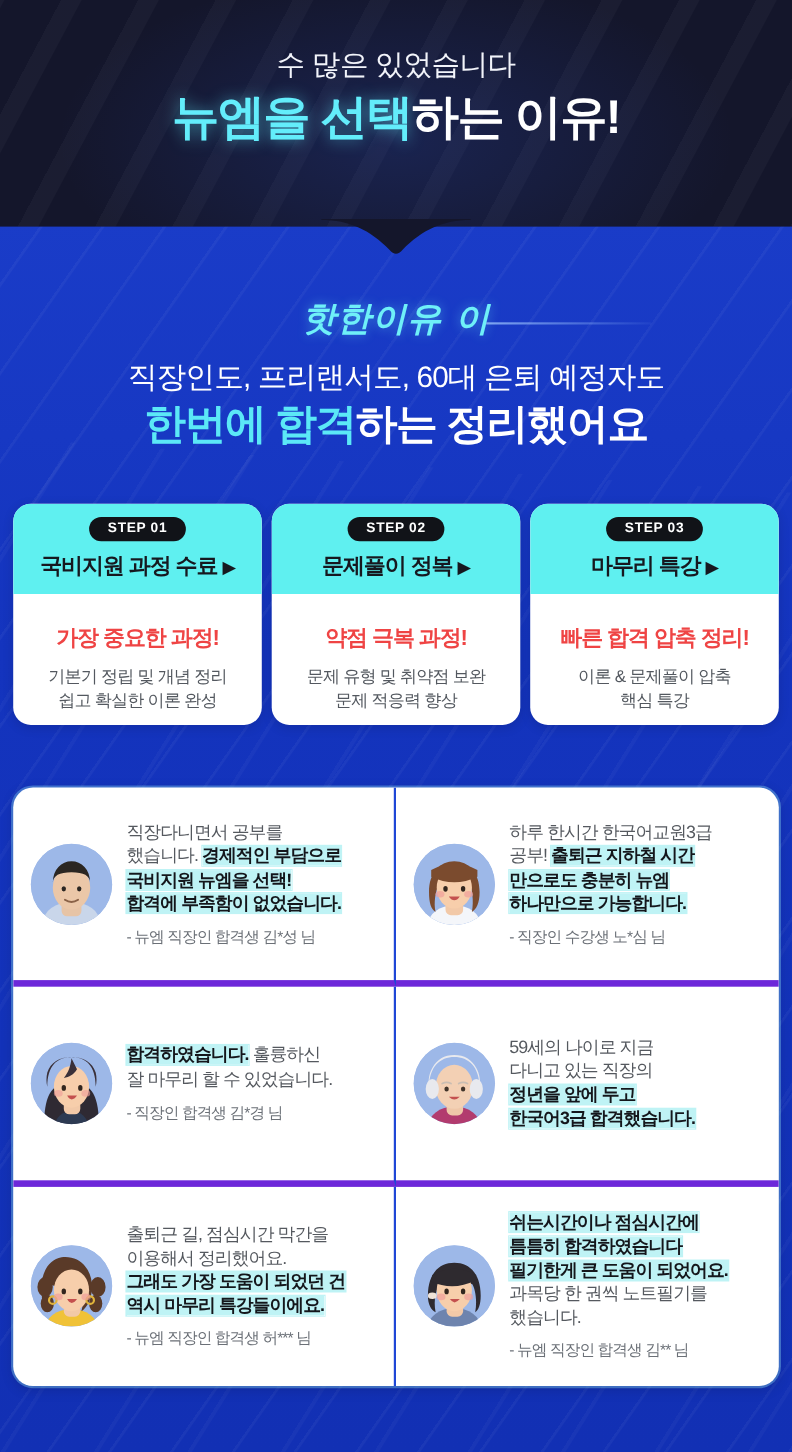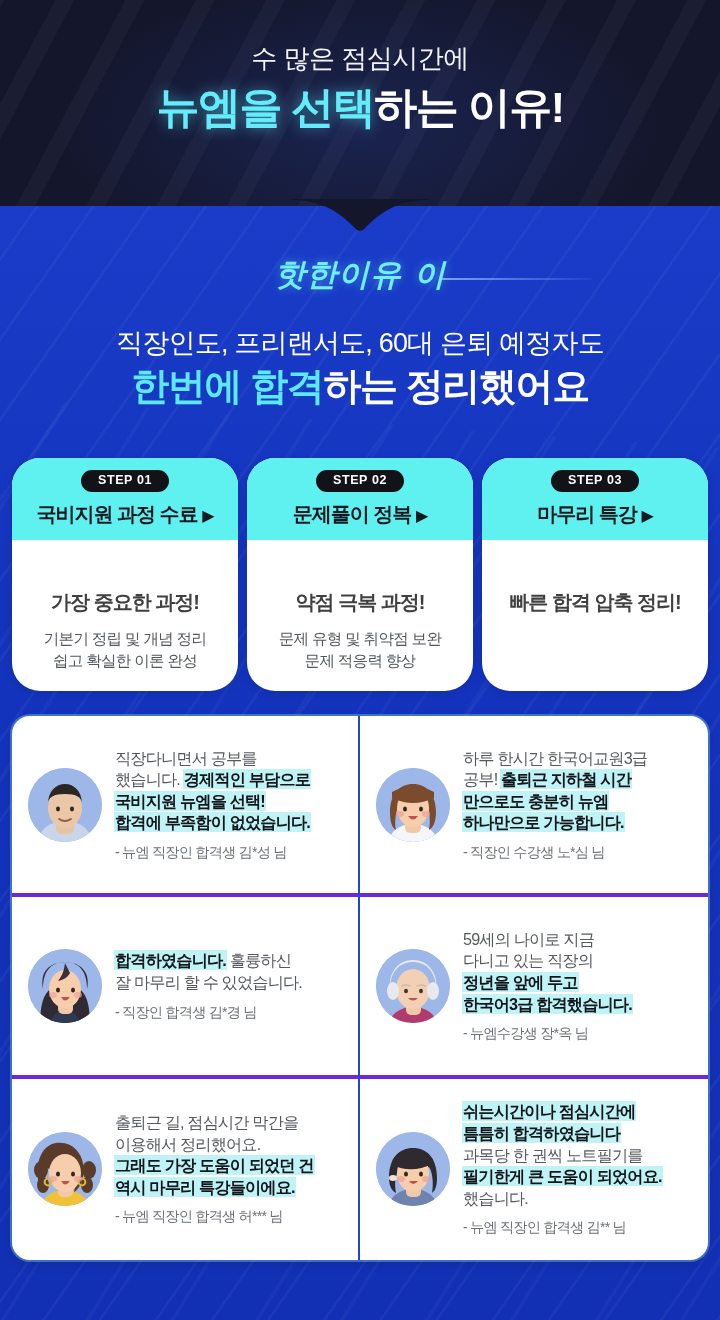--- a/index.html
+++ b/index.html
@@ -114,21 +114,21 @@
     left:50%; top:199px;
     transform:translateX(-50%);
     width:136px; height:34px;
     z-index:4;
     overflow:visible;
   }
 
   
   .script-row {
     position:absolute;
-    left:0; top:252px;
+    left:0; top:267px;
     width:720px;
     height:60px;
     z-index:5;
   }
   .script-word {
     position:absolute;
     left:50%; top:2px;
     transform:translateX(-50%);
     color:#6FF0F8;
     font-family:"DejaVu Serif","Liberation Serif",serif;
@@ -178,24 +178,24 @@
     position:absolute;
     left:12px; top:458px;
     width:696px;
     display:flex;
     gap:9px;
     z-index:5;
   }
   .step-card {
     flex:1;
     background:#FFFFFF;
-    border-radius:28px;
+    border-radius:16px;
     overflow:hidden;
     box-shadow:0 2px 10px rgba(0,0,0,0.12);
-    height:233px;
+    height:201px;
     display:flex;
     flex-direction:column;
   }
   .step-head {
     background:#5FF0F0;
     padding:12px 6px 12px;
     text-align:center;
   }
   .step-badge {
     display:inline-block;
@@ -216,26 +216,25 @@
     letter-spacing:-1px;
     white-space:nowrap;
   }
   .step-title .arrow { font-size:16px; }
   .step-body {
     flex:1;
     padding:26px 8px 10px;
     text-align:center;
   }
   .step-lead {
-    color:#404040;
+    color:#ef4444;
     font-size:20px;
     font-weight:bold;
     letter-spacing:-1px;
     white-space:nowrap;
-    margin-top:23px;
   }
   .step-desc {
     margin-top:12px;
     color:#53585F;
     font-size:15.5px;
     line-height:1.45;
     letter-spacing:-0.7px;
   }
 
   
@@ -252,21 +251,21 @@
     grid-template-columns:1fr 1fr;
     grid-template-rows:1fr 1fr 1fr;
     z-index:5;
   }
   .review {
     display:flex;
     align-items:center;
     gap:13px;
     padding:12px 14px 12px 16px;
     border-right:2px solid #1F47D6;
-    border-bottom:4px solid #6d28d9;
+    border-bottom:6px solid #6d28d9;
   }
   .review:nth-child(2n) { border-right:none; }
   .review:nth-child(5), .review:nth-child(6) { border-bottom:none; }
 
   .avatar {
     flex:0 0 auto;
     width:74px; height:74px;
     border-radius:50%;
     background:#9DB8E8;
     position:relative;
@@ -300,21 +299,21 @@
 <body>
 
 <div class="page">
 
   <div class="blue-texture"></div>
 
   <div class="hero">
     <div class="hero-stripes"></div>
     <div class="hero-glow"></div>
     <div class="hero-inner">
-      <div class="hero-sub">수 많은 점심시간에</div>
+      <div class="hero-sub">수 많은 있었습니다</div>
       <div class="hero-title">
         <span class="cy">뉴엠을 선택</span><span class="wh">하는 이유!</span>
       </div>
     </div>
   </div>
 
   <div class="notch">
     <svg width="136" height="34" viewBox="0 0 136 34" aria-hidden="true">
       <path d="M0,0 L136,0 L136,1 C110,1 92,10 74,28 C70,33 66,33 62,28 C44,10 26,1 0,1 Z" fill="#14162B"></path>
     </svg>
@@ -371,20 +370,24 @@
     <div class="step-card">
       <div class="step-head">
         <span class="step-badge">STEP 03</span>
         <div class="step-title">
           <span>마무리 특강</span>
           <span class="arrow">▶</span>
         </div>
       </div>
       <div class="step-body">
         <div class="step-lead">빠른 합격 압축 정리!</div>
+        <div class="step-desc">
+          <div>이론 &amp; 문제풀이 압축</div>
+          <div>핵심 특강</div>
+        </div>
       </div>
     </div>
 
   </div>
 
   <div class="reviews" id="reviews-root">
       <div class="review">
         <div class="avatar"><svg width="74" height="74" viewBox="0 0 74 74">
             <circle cx="37" cy="37" r="37" fill="#9DB8E8"></circle>
             <ellipse cx="37" cy="72" rx="26" ry="19" fill="#C9D6EA"></ellipse>
@@ -458,21 +461,20 @@
             <ellipse cx="30" cy="42" rx="2" ry="2.3" fill="#41342A"></ellipse>
             <ellipse cx="45" cy="42" rx="2" ry="2.3" fill="#41342A"></ellipse>
             <path d="M26 37q4-2 8 0M41 37q4-2 8 0" stroke="#C9BDB2" stroke-width="1.6" fill="none" stroke-linecap="round"></path>
             <path d="M32 49q5 5 10 0z" fill="#C4504E"></path>
           </svg></div>
         <div class="review-text">
           <div class="r-line"><span>59세의 나이로 지금</span></div>
           <div class="r-line"><span>다니고 있는 직장의</span></div>
           <div class="r-line b"><span class="hl">정년을 앞에 두고</span></div>
           <div class="r-line b"><span class="hl">한국어3급 합격했습니다.</span></div>
-          <div class="r-author">- 뉴엠수강생 장*옥 님</div>
         </div>
       </div>
       <div class="review">
         <div class="avatar"><svg width="74" height="74" viewBox="0 0 74 74">
             <circle cx="37" cy="37" r="37" fill="#9DB8E8"></circle>
             <ellipse cx="37" cy="76" rx="24" ry="18" fill="#F0C237"></ellipse>
             <rect x="30" y="53" width="15" height="12" rx="5" fill="#F2C9A8"></rect>
             <path d="M10 44c-2-16 5-31 18-33 9-1 17 2 22 9 7 9 7 22 3 31-2 5-5 8-7 9 3-11 1-23-2-27-8 5-21 6-28 2-3 5-5 14-3 22-2-2-3-7-3-13z" fill="#5A3A28"></path>
             <ellipse cx="13" cy="38" rx="7" ry="9" fill="#5A3A28"></ellipse>
             <ellipse cx="61" cy="38" rx="7" ry="9" fill="#5A3A28"></ellipse>
@@ -506,21 +508,21 @@
             <ellipse cx="17" cy="46" rx="4" ry="3" fill="#EFE3D8"></ellipse>
             <ellipse cx="30" cy="42" rx="2" ry="2.6" fill="#32261E"></ellipse>
             <ellipse cx="45" cy="42" rx="2" ry="2.6" fill="#32261E"></ellipse>
             <ellipse cx="25" cy="47" rx="4" ry="3" fill="#F0A09A" opacity=".7"></ellipse>
             <ellipse cx="50" cy="47" rx="4" ry="3" fill="#F0A09A" opacity=".7"></ellipse>
             <path d="M33 49q4 6 9 0z" fill="#C4504E"></path>
           </svg></div>
         <div class="review-text">
           <div class="r-line b"><span class="hl">쉬는시간이나 점심시간에</span></div>
           <div class="r-line b"><span class="hl">틈틈히 합격하였습니다</span></div>
+          <div class="r-line b"><span class="hl">필기한게 큰 도움이 되었어요.</span></div>
           <div class="r-line"><span>과목당 한 권씩 노트필기를</span></div>
-          <div class="r-line b"><span class="hl">필기한게 큰 도움이 되었어요.</span></div>
           <div class="r-line"><span>했습니다.</span></div>
           <div class="r-author">- 뉴엠 직장인 합격생 김** 님</div>
         </div>
       </div>
     </div>
 
 </div>
 
 </body></html>

